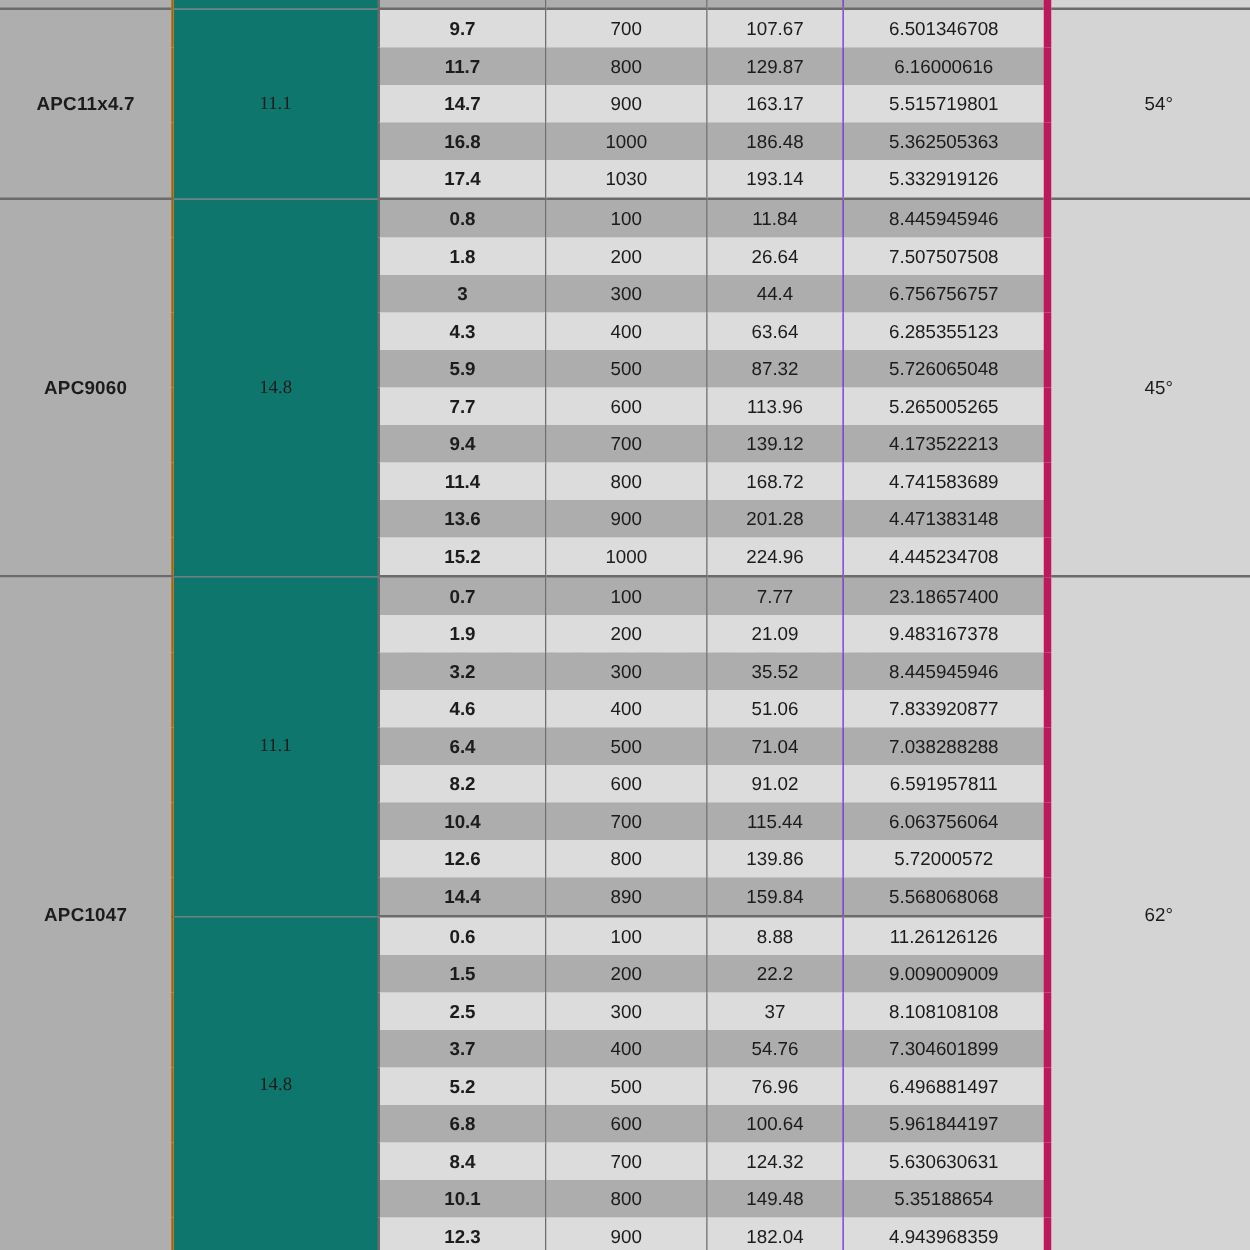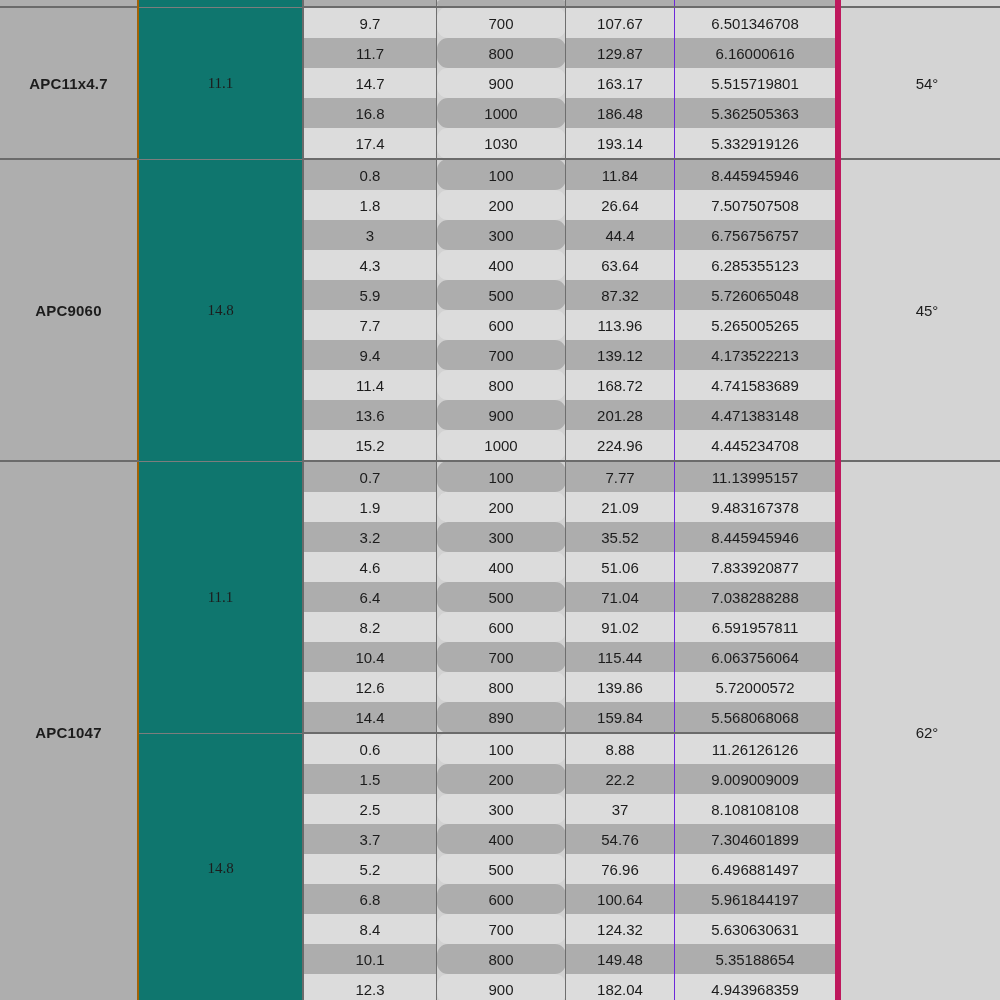--- a/index.html
+++ b/index.html
@@ -74,22 +74,22 @@
     width: 163px;
     background: #0f766e;
     font-size: 20px;
     border-right: 2px solid #6b6b6b;
     border-top: 1px solid #7d7d7d;
     border-bottom: 1px solid #7d7d7d;
     font-family: Liberation Serif, serif;
   }
 
   
-  td.d1 { width: 132px; }
-  td.d2 { width: 128px; border-radius: 11px; }
+  td.d1 { width: 132px; font-weight: bold; }
+  td.d2 { width: 128px; }
   td.d3 { width: 108px; }
   td.d4 { width: 160px; }
 
   td.d1, td.d2, td.d3, td.d4 {
     font-size: 15px;
   }
 
   
   tr.band-dark td.d1,
   tr.band-dark td.d2,
@@ -243,21 +243,21 @@
           <td class="d2">1000</td>
           <td class="d3">224.96</td>
           <td class="d4">4.445234708</td>
         </tr>
         <tr class="band-dark group-start">
           <td class="model" rowspan="18">APC1047</td>
           <td class="volt" rowspan="9">11.1</td>
           <td class="d1">0.7</td>
           <td class="d2">100</td>
           <td class="d3">7.77</td>
-          <td class="d4">11.13995157</td>
+          <td class="d4">23.18657400</td>
           <td class="angle" rowspan="18">62°</td>
         </tr>
         <tr class="band-light">
           <td class="d1">1.9</td>
           <td class="d2">200</td>
           <td class="d3">21.09</td>
           <td class="d4">9.483167378</td>
         </tr>
         <tr class="band-dark">
           <td class="d1">3.2</td>

